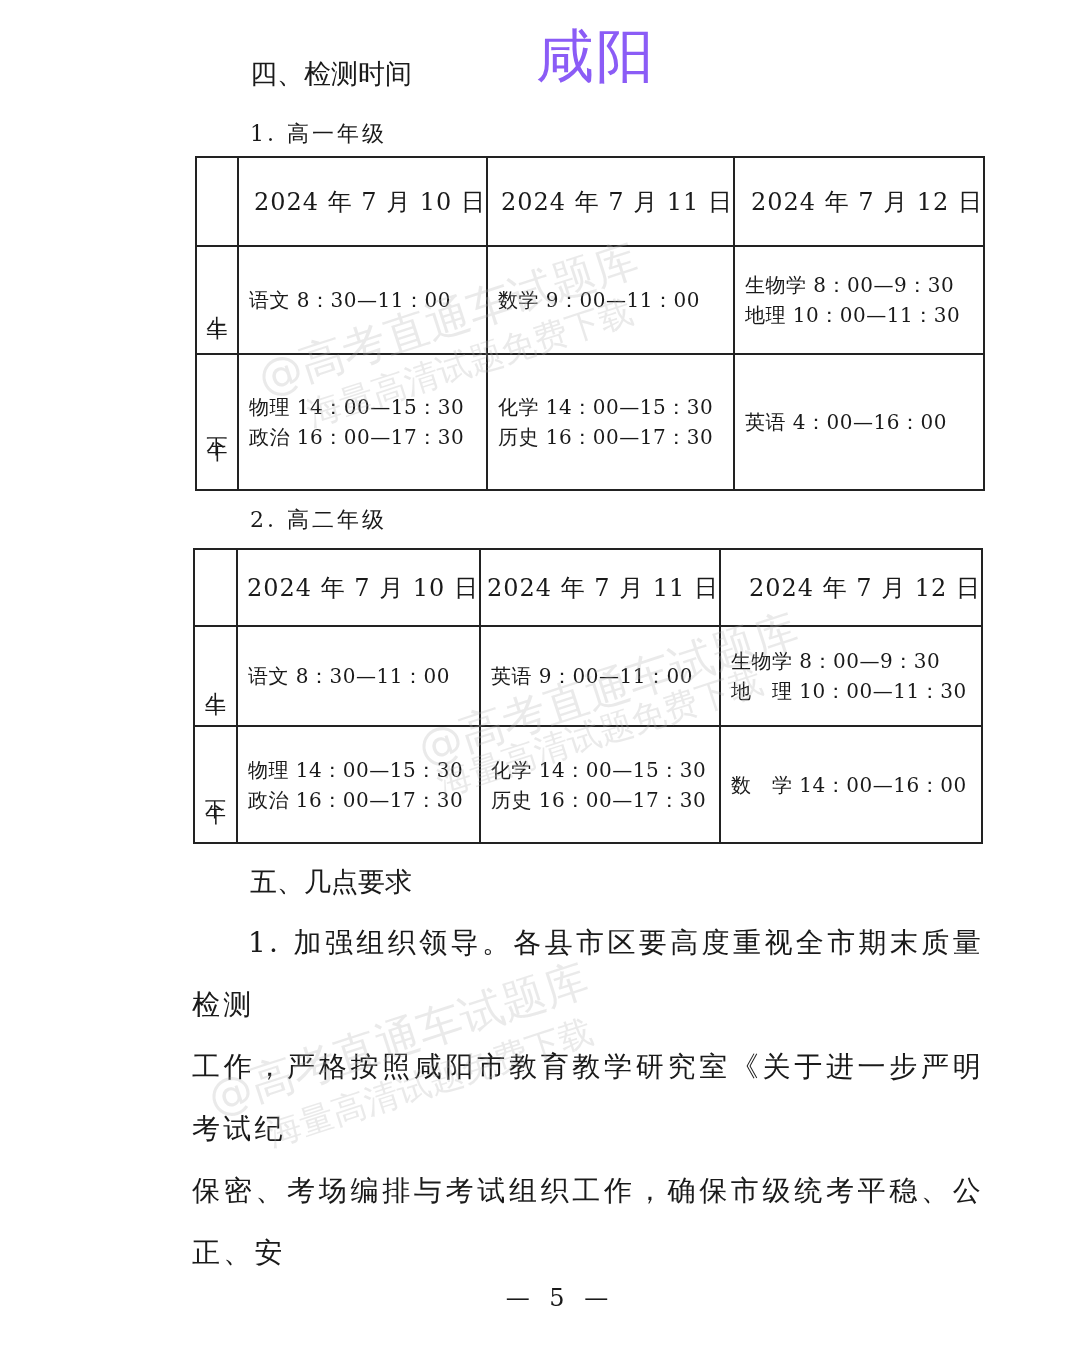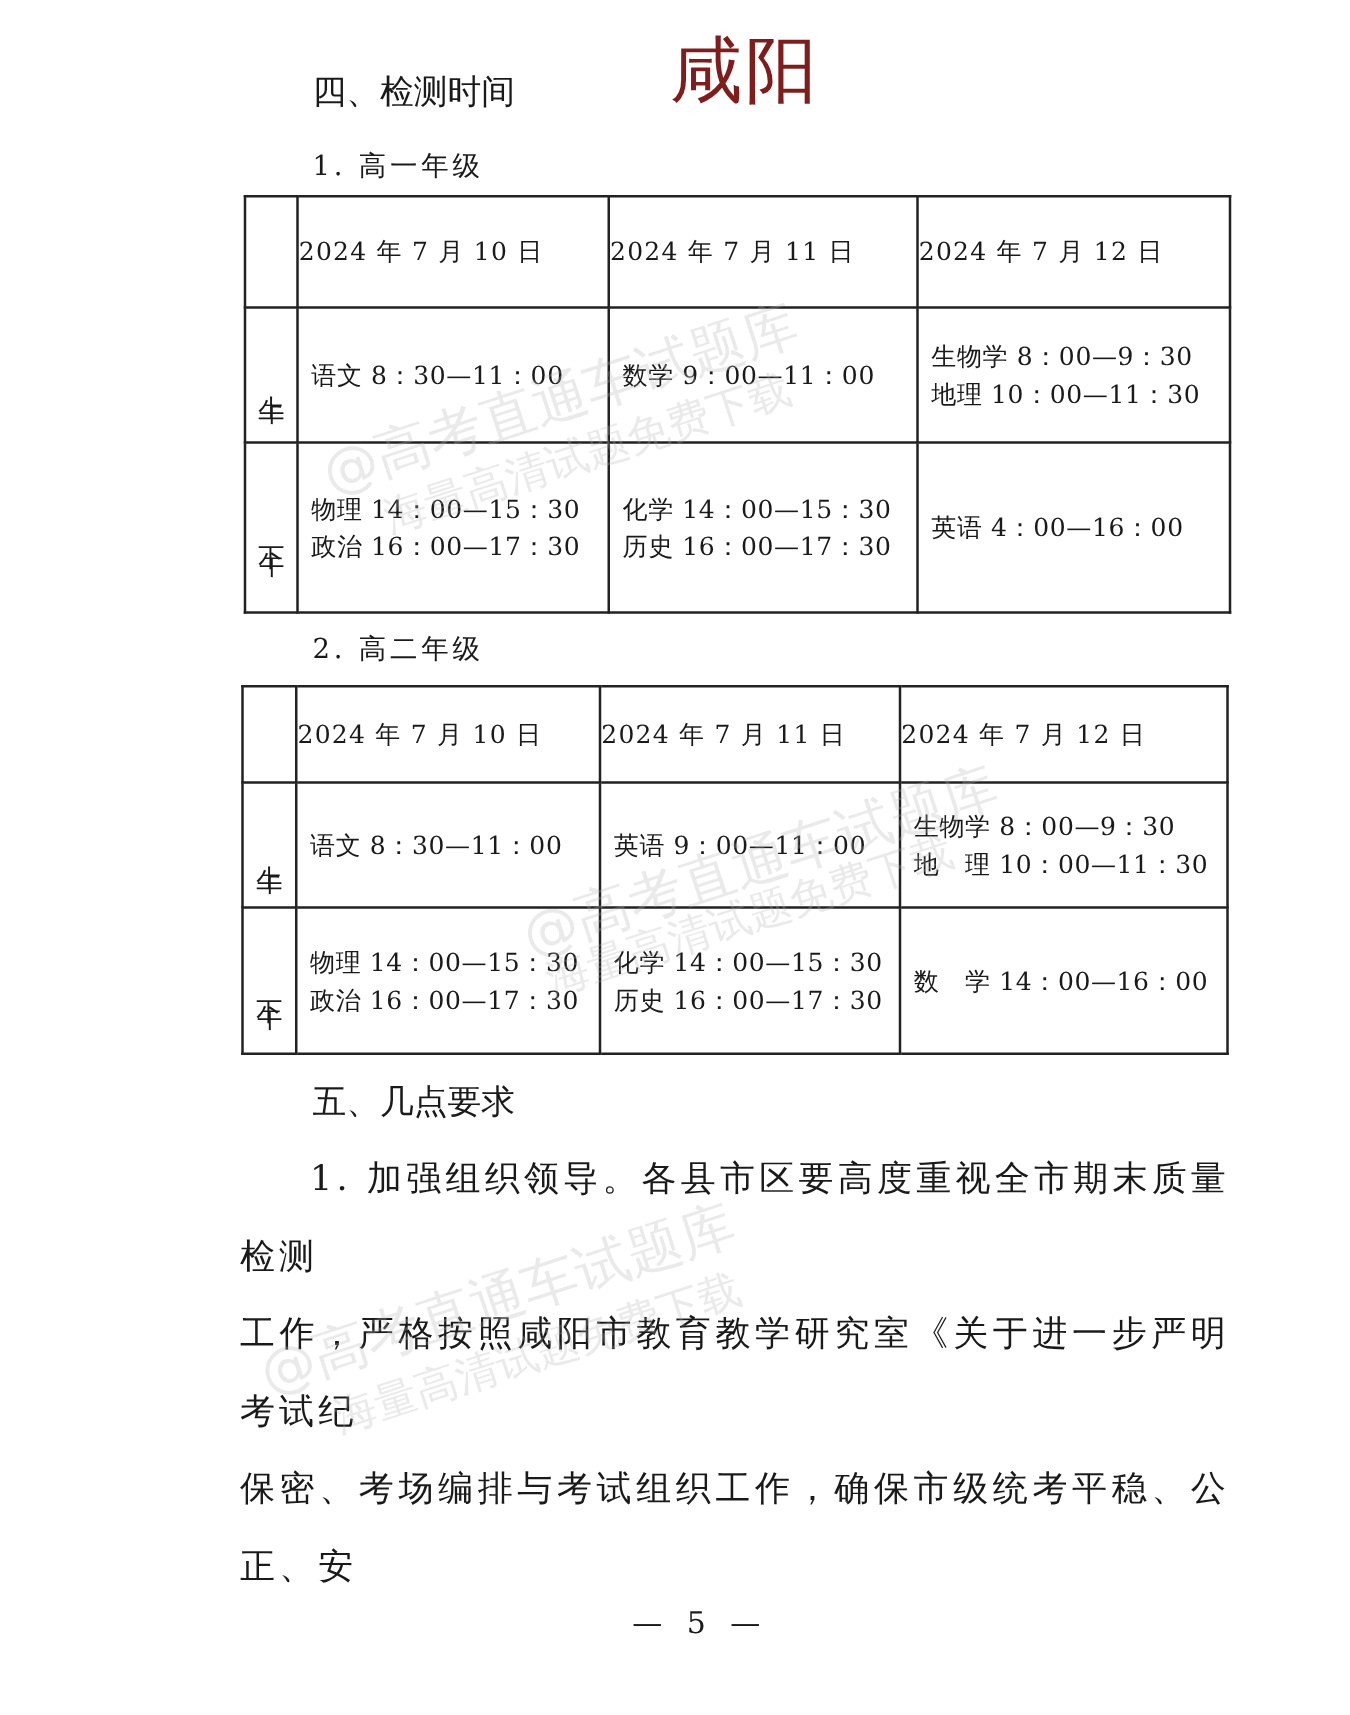--- a/index.html
+++ b/index.html
@@ -3,32 +3,32 @@
 <meta charset="utf-8">
 <style>
   html, body { margin: 0; padding: 0; }
   body {
     width: 1080px; height: 1372px; background: #ffffff; position: relative; overflow: hidden;
     font-family: "DejaVu Serif", "Liberation Serif", serif; color: #1a1a1a;
   }
   .abs { position: absolute; }
   .red-title {
     left: 536px; top: 22px; font-family: "DejaVu Sans", "Liberation Sans", sans-serif;
-    font-size: 58px; color: #7f1d1d; letter-spacing: 2px; line-height: 68px;
+    font-size: 58px; color: #8b5cf6; letter-spacing: 2px; line-height: 68px;
   }
   .h-section { font-size: 27px; line-height: 36px; font-family: "DejaVu Sans", sans-serif; }
   .h-sub { font-size: 22px; line-height: 36px; letter-spacing: 3px; }
   table.sched {
     position: absolute; border-collapse: collapse; table-layout: fixed;
     font-size: 20px;
   }
   table.sched td {
     border: 2px solid #222; padding: 0; vertical-align: middle;
   }
-  .hdr { text-align: left; font-size: 20px; letter-spacing: 1px; }
+  .hdr { text-align: right; font-size: 24px; letter-spacing: 1px; }
   .period { text-align: center; font-size: 21px; line-height: 30px; }
   .cell { padding-left: 10px !important; font-size: 20px; line-height: 30px; letter-spacing: 0.5px; }
   .cell div { white-space: nowrap; }
   .para {
     left: 192px; width: 792px; font-size: 28px; line-height: 62px; letter-spacing: 3.3px;
     text-align: justify;
   }
   .para .indent { display: inline-block; width: 56px; }
   .page-num { left: 0; width: 1120px; top: 1284px; text-align: center; font-size: 24px; letter-spacing: 6px; }
   .watermark {

